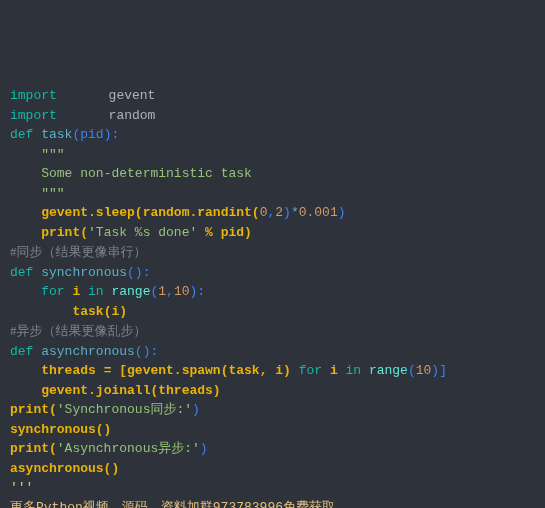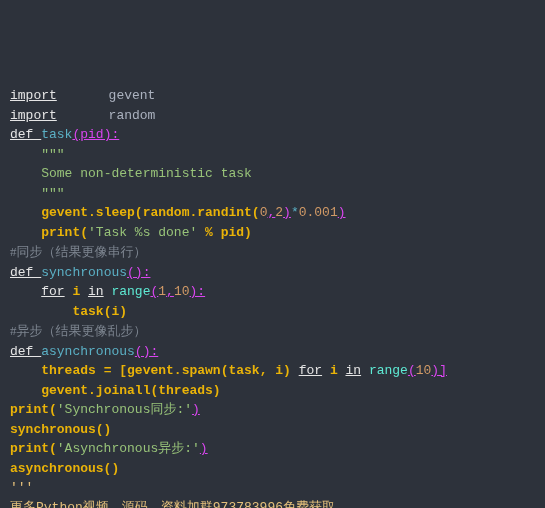--- a/index.html
+++ b/index.html
@@ -7,28 +7,28 @@
     padding: 8px 10px;
     background: #2d323b;
     font-family: Consolas, "Courier New", monospace;
     font-size: 13px;
     line-height: 1.5;
     color: #c5c8c6;
     width: 545px;
     box-sizing: border-box;
     white-space: pre;
   }
-  .kw { color: #e5e5e5; text-decoration: underline; }      
+  .kw { color: #14b8a6; }      
   .fn { color: #5bb0c5; }      
   .st { color: #98c379; }      
   .nu { color: #d19a66; }      
   .op { color: #5bb0c5; }      
   .cm { color: #7d8590; font-family: Liberation Serif, serif; }      
   .pl { color: #eab308; font-weight: bold; }      
-  .pu { color: #d946ef; text-decoration: underline; }      
+  .pu { color: #3b82f6; }      
   .mod { color: #abb2bf; margin-left: 44px; }     
   .ylw { color: #e5c07b; }     
   .builtin { color: #5eead4; } 
   .line { display: block; }
   [data-bind]:empty::after { content: ""; }
 </style>
 </head>
 <body>
 
 

